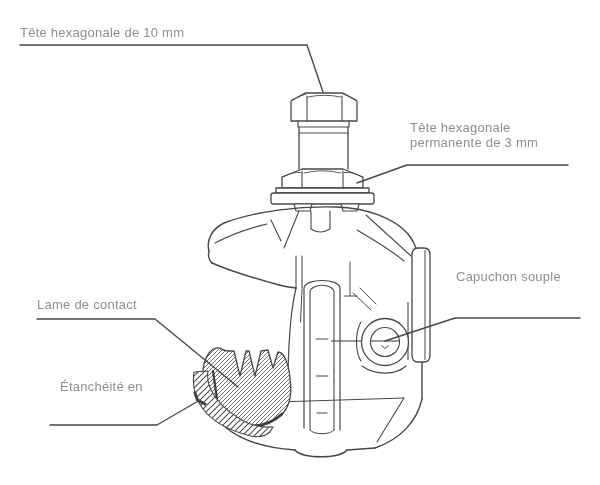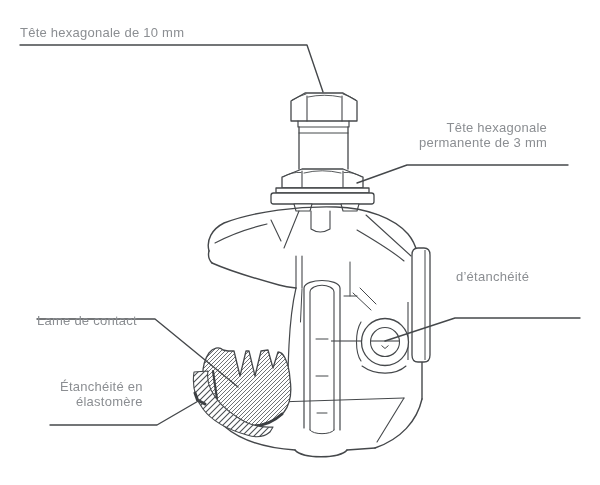--- a/index.html
+++ b/index.html
@@ -5,21 +5,21 @@
   html,body{margin:0;padding:0;background:#fff;}
   .stage{
     position:relative;width:600px;height:485px;background:var(--background,#ffffff);
     font-family:"Liberation Sans",sans-serif;overflow:hidden;
   }
   .stage svg{position:absolute;left:0;top:0;}
   .label{
     position:absolute;color:var(--label_color,#8b8e92);
     font-size:13px;line-height:15px;letter-spacing:.25px;white-space:nowrap;
   }
-  .label span{display:block;text-align:right;}
+  .label span{display:block;}
 </style>
 </head>
 <body>
 
 <div class="stage">
 
   <svg width="600" height="485" viewBox="0 0 600 485">
     <defs>
       <pattern id="hatchFine" width="4" height="4" patternUnits="userSpaceOnUse">
         <path d="M-1,1 l2,-2 M0,4 l4,-4 M3,5 l2,-2" stroke="#4a4e52" stroke-width="0.8" fill="none"></path>
@@ -142,31 +142,30 @@
       <path d="M580,318 H455 L385,341"></path>
       <path d="M37,319 H155 L238,387"></path>
       <path d="M50,425 H157 L200,400"></path>
     </g>
   </svg>
 
   <div class="label" style="left:20px;top:25px;">
     <span>Tête hexagonale de 10 mm</span>
   </div>
 
-  <div class="label" style="left:410px;top:120px;margin-left:9px;">
+  <div class="label" style="left:410px;top:120px;">
     <span>Tête hexagonale</span>
     <span>permanente de 3 mm</span>
   </div>
 
   <div class="label" style="left:456px;top:269px;">
-    <span>d’étanchéité</span>
+    <span>Capuchon souple</span>
   </div>
 
-  <div class="label" style="left:37px;top:297px;margin-top:16px;">
+  <div class="label" style="left:37px;top:297px;">
     <span>Lame de contact</span>
   </div>
 
   <div class="label" style="left:50px;top:379px;margin-left:10px;">
     <span>Étanchéité en</span>
-    <span>élastomère</span>
   </div>
 
 </div>
 
 </body></html>

